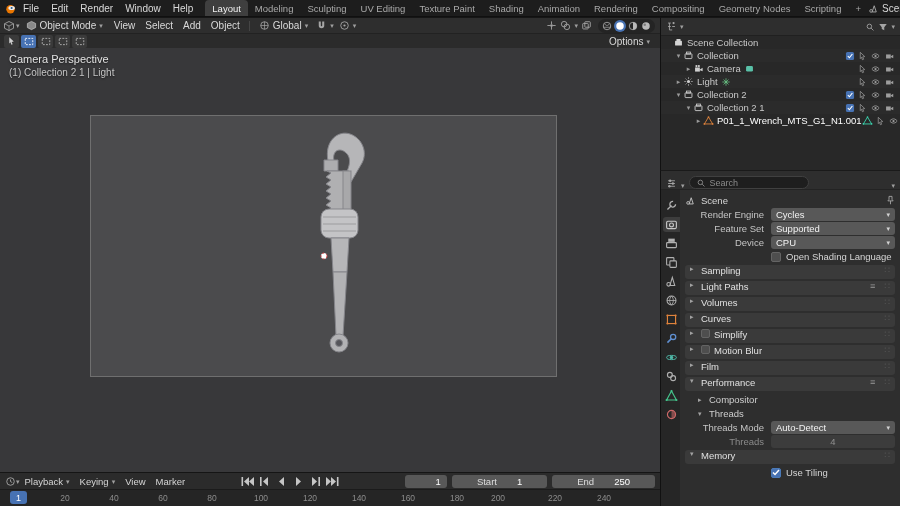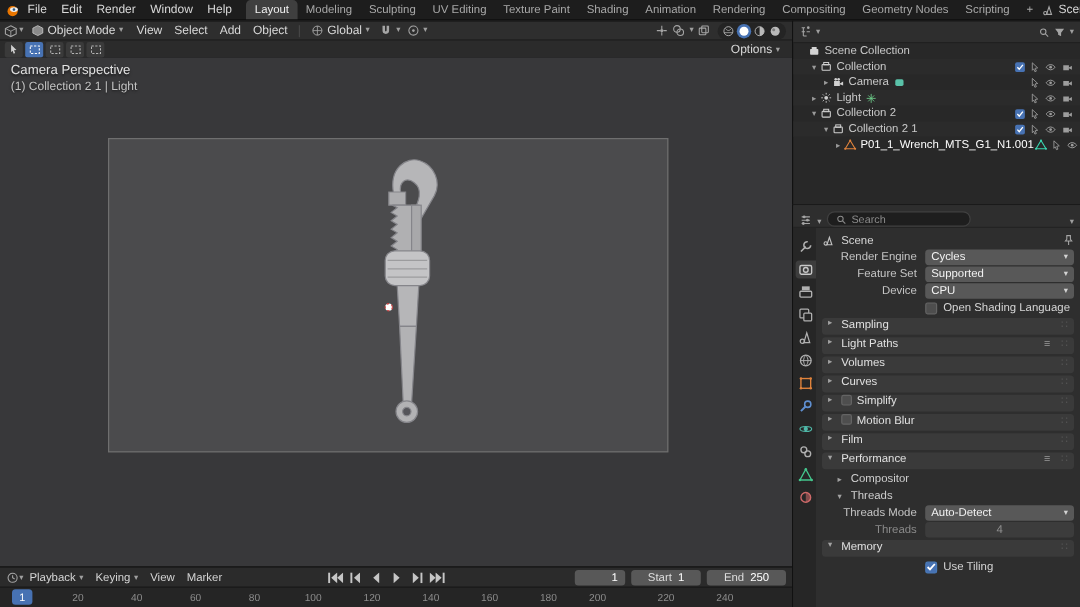--- a/index.html
+++ b/index.html
@@ -76,21 +76,21 @@
   .cbx{width:10px;height:10px;border-radius:2px;background:#4e4e4e;border:1px solid #646464;flex:none;display:flex;align-items:center;justify-content:center}
   .cbx.on{background:#4772b3;border-color:#4a7ab8}
   .cblabel{margin-left:5px;color:#d5d5d5}
 
   
   #tlh{left:0;top:472px;width:660px;height:17px;background:#2b2b2b;border-top:1px solid #151515;display:flex;align-items:center;font-size:9.5px;padding:0 5px}
   .tlmenu{display:flex;align-items:center;gap:3px;padding:0 5px;color:#d5d5d5;white-space:nowrap}
   .pbtn{height:13px;min-width:15px;display:flex;align-items:center;justify-content:center;border-radius:2px}
   #playbtns{display:flex;align-items:center;gap:2px}
   #framefield{width:42px;height:13px;background:#585858;border-radius:3px;color:#fff;font-size:9.5px;display:flex;align-items:center;justify-content:flex-end;padding:0 6px}
-  .rangef{height:13px;background:#585858;border-radius:3px;color:#dedede;font-size:9.5px;display:flex;align-items:center;gap:5px;padding:0 14px;margin-left:5px}
+  .rangef{height:13px;background:#585858;border-radius:3px;color:#dedede;font-size:9.5px;display:flex;align-items:center;gap:20px;padding:0 25px;margin-left:5px}
   .rangef .rv{color:#fff}
   #tlr{left:0;top:489px;width:660px;height:17px;background:#252525;border-top:1px solid #1b1b1b}
   .tick{position:absolute;top:3px;transform:translateX(-50%);font-size:8.5px;color:#8c8c8c}
   #playhead{position:absolute;left:10px;top:1px;min-width:17px;height:13px;background:#4772b3;border-radius:3px;color:#fff;font-size:9px;display:flex;align-items:center;justify-content:center;padding:0 3px}
 </style>
 </head>
 <body>
 
 <div class="reg" id="topbar">
   <span class="icon" id="blender-logo">

